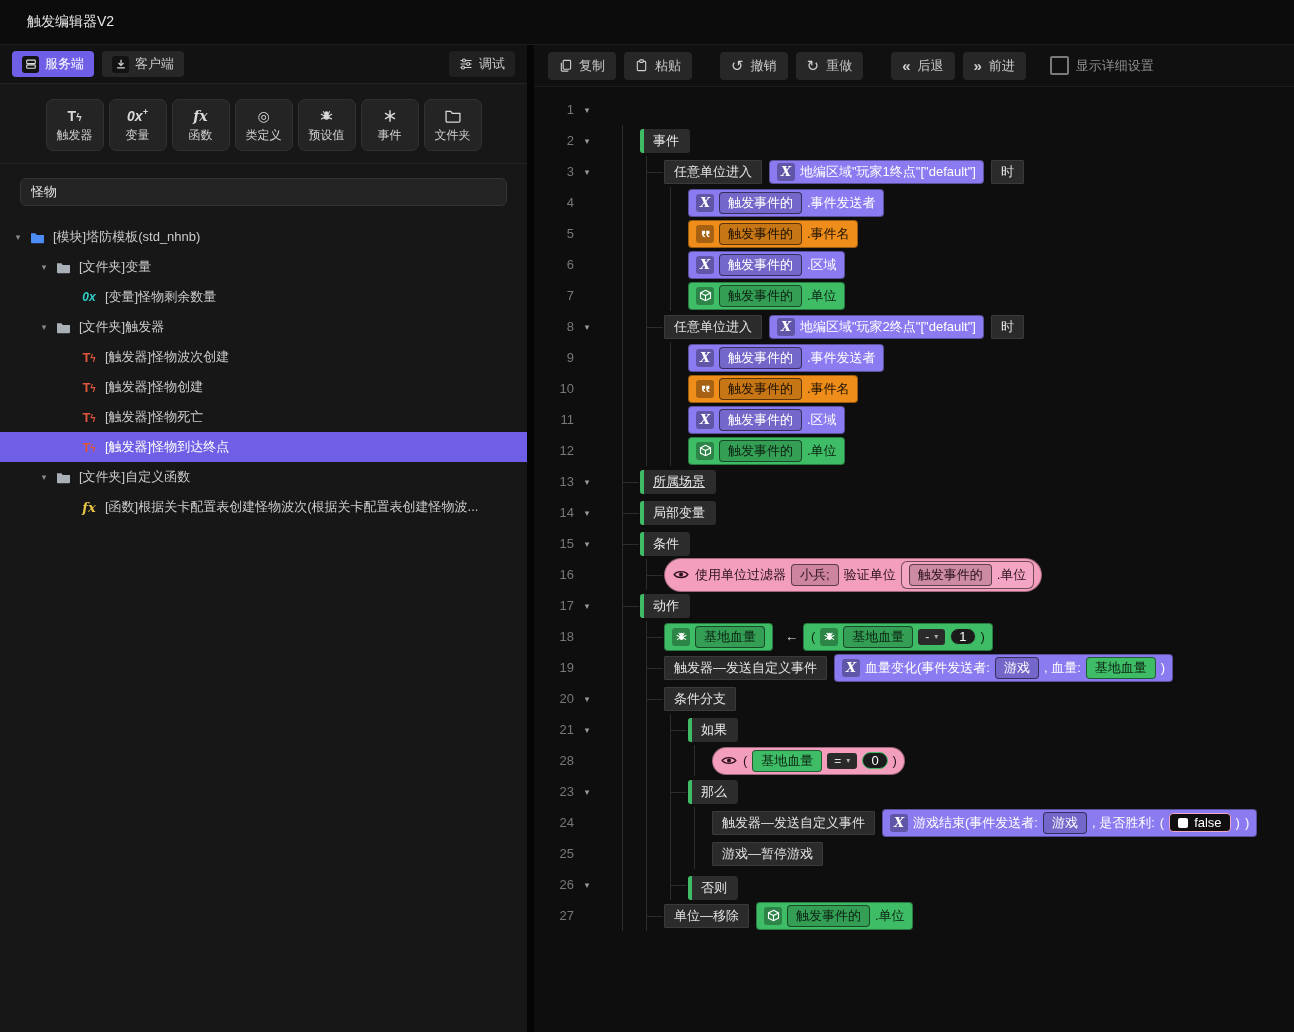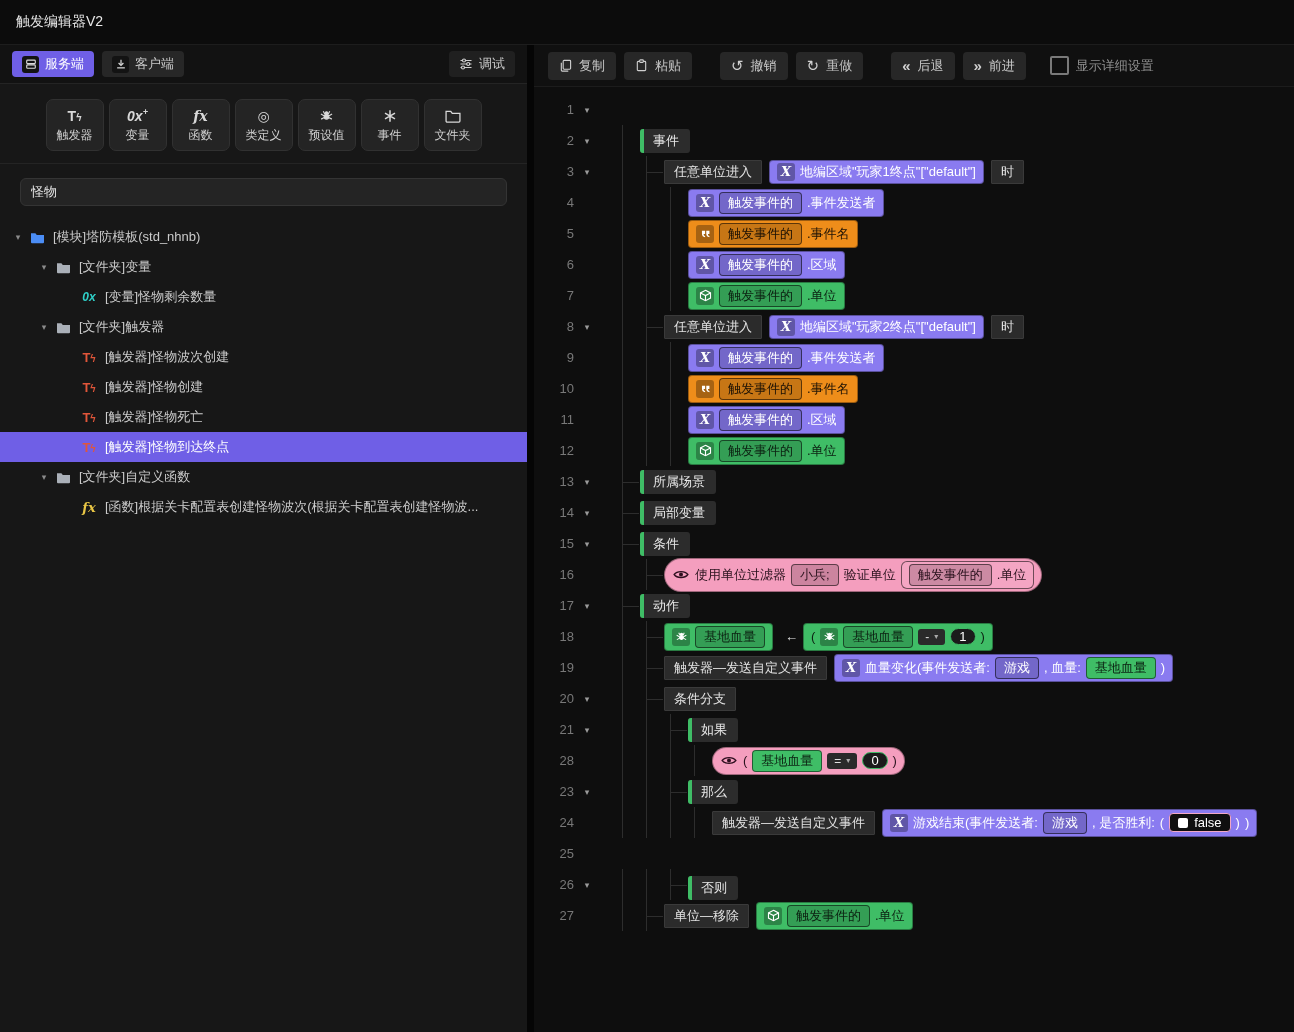--- a/index.html
+++ b/index.html
@@ -1,17 +1,17 @@
 <!DOCTYPE html>
 <html style="--accent: #6f5fe6; --purple: #8a7bf0; --orange: #ee8d1a; --green: #3fbd66; --pink: #f49ebe; --rust: #8a3519;"><head>
 <meta charset="utf-8">
 <style>
   html,body{margin:0;padding:0;background:#090909;width:1294px;height:1032px;overflow:hidden;
     font-family:"Liberation Sans","DejaVu Sans",sans-serif;font-size:13px;color:#ddd;}
-  .titlebar{height:44px;display:flex;align-items:center;padding:0 16px;background:#0c0c0c;
+  .titlebar{height:44px;display:flex;align-items:center;padding:0 27px;background:#0c0c0c;
     border-bottom:1px solid #1d1d1d;font-size:14px;color:#e8e8e8;}
   .app{display:flex;height:987px;}
   
   .sidebar{width:527px;flex:none;background:#171717;display:flex;flex-direction:column;border-right:7px solid #050505;}
   .side-head{height:38px;background:#121212;display:flex;align-items:center;gap:8px;padding:0 12px;border-bottom:1px solid #242424;}
   .tab{display:flex;align-items:center;gap:6px;padding:4px 10px;border-radius:4px;background:#272727;color:#c9c9c9;cursor:pointer;}
   .tab.active{background:var(--accent,#6f5fe6);color:#fff;}
   .tabicon{width:17px;height:17px;border-radius:3px;background:#131313;display:inline-flex;align-items:center;justify-content:center;color:#ddd;}
   .debug-btn{margin-left:auto;display:flex;align-items:center;gap:6px;background:#202020;padding:4px 10px;border-radius:4px;color:#c9c9c9;cursor:pointer;}
   .tools{display:flex;gap:5px;justify-content:center;padding:15px 0 12px 0;border-bottom:1px solid #242424;}
@@ -489,21 +489,21 @@
                 </svg>
               </span>
               <span class="seg-ref">触发事件的</span>
               <span class="seg-btext">.单位</span>
             </span>
           </div>
         </div>
         <div class="cline">
           <span class="lnum">13</span>
           <span class="lcaret">▾</span>
-          <div class="lcontent" style="padding-left: 40px;">
+          <div class="lcontent" style="padding-left: 40px; text-decoration: underline;">
             <span class="guide" style="left: 22px;"></span>
             <span class="conn" style="left: 23px;"></span>
             <span class="seg-cat">所属场景</span>
           </div>
         </div>
         <div class="cline">
           <span class="lnum">14</span>
           <span class="lcaret">▾</span>
           <div class="lcontent" style="padding-left: 40px;">
             <span class="guide" style="left: 22px;"></span>
@@ -690,20 +690,27 @@
                 <span>false</span>
               </span>
               <span class="seg-btext">)</span>
               <span class="seg-btext">)</span>
             </span>
           </div>
         </div>
         <div class="cline">
           <span class="lnum">25</span>
           <span class="lcaret"></span>
+          <div class="lcontent" style="padding-left: 112px;">
+            <span class="guide" style="left: 22px;"></span>
+            <span class="guide" style="left: 46px;"></span>
+            <span class="guide" style="left: 70px;"></span>
+            <span class="guide" style="left: 94px;"></span>
+            <span class="seg-pill">游戏—暂停游戏</span>
+          </div>
         </div>
         <div class="cline">
           <span class="lnum">26</span>
           <span class="lcaret">▾</span>
           <div class="lcontent" style="padding-left: 88px; align-items: flex-end;">
             <span class="guide" style="left: 22px;"></span>
             <span class="guide" style="left: 46px;"></span>
             <span class="guide" style="left: 70px;"></span>
             <span class="conn" style="left: 71px;"></span>
             <span class="seg-cat">否则</span>

